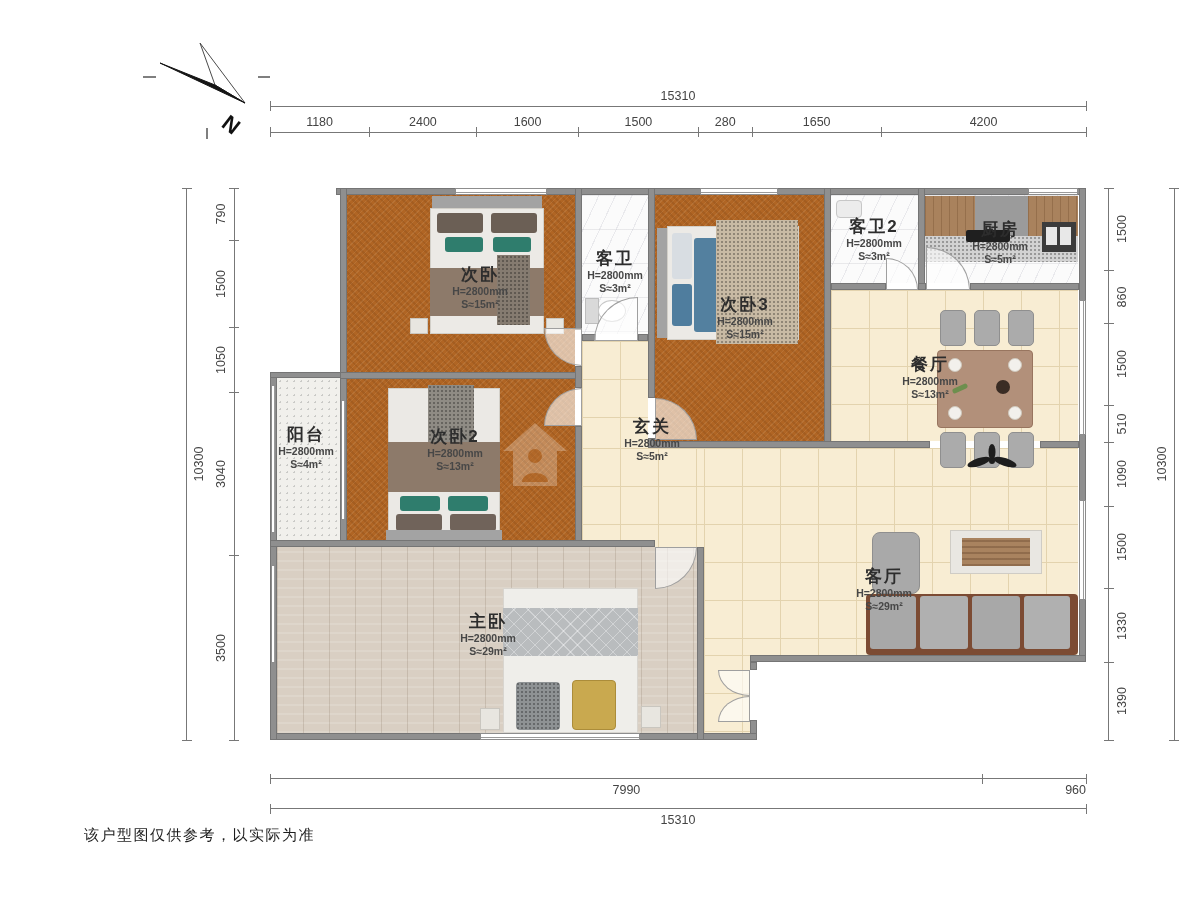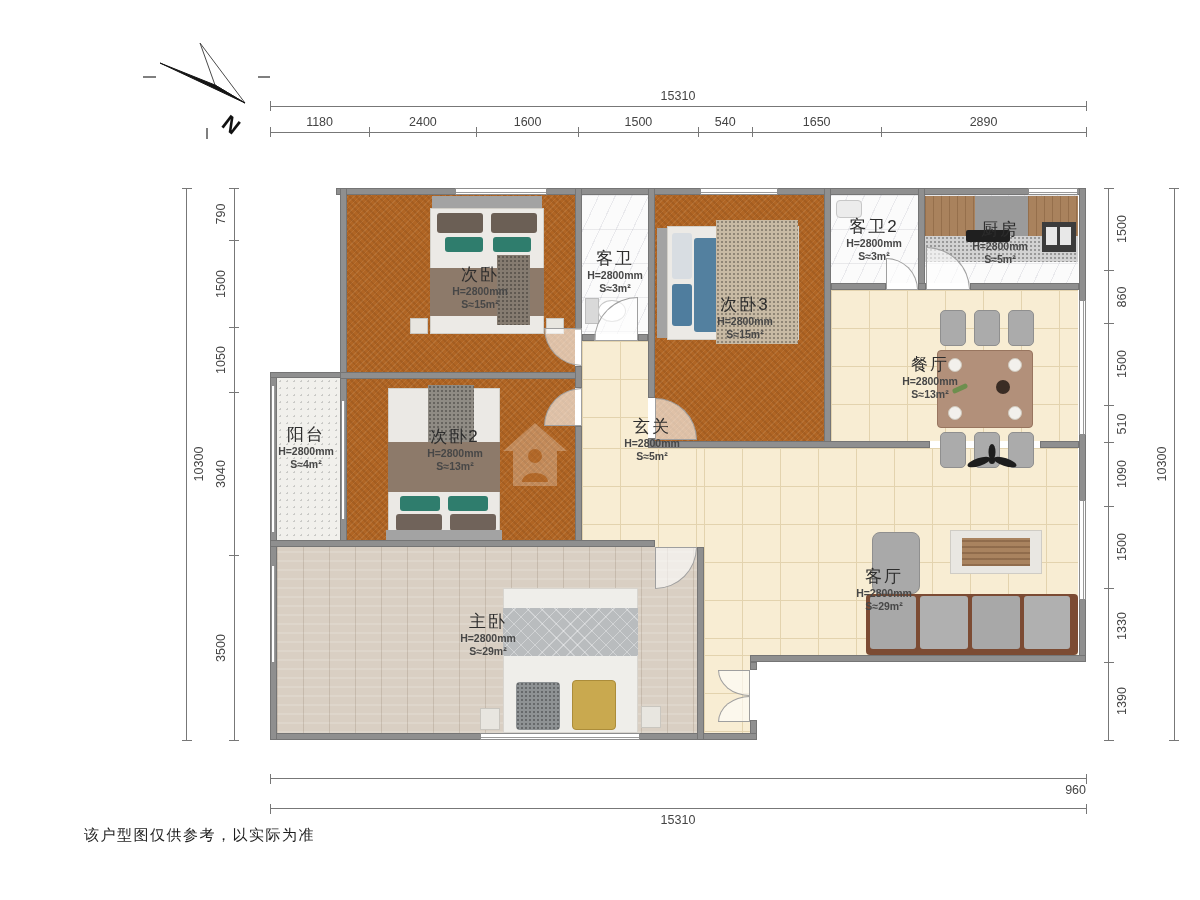--- a/index.html
+++ b/index.html
@@ -55,21 +55,21 @@
   .furn{position:absolute;box-sizing:border-box;z-index:2;}
   .dots{background-image:radial-gradient(rgba(0,0,0,0.28) 1px, transparent 1px);background-size:4px 4px;}
   .quilt{background-image:
     repeating-linear-gradient(45deg, rgba(255,255,255,0.35) 0 1px, transparent 1px 10px),
     repeating-linear-gradient(-45deg, rgba(255,255,255,0.35) 0 1px, transparent 1px 10px);}
   .chair{position:absolute;background:#ababab;border:1px solid #8f8f8f;border-radius:5px;box-sizing:border-box;z-index:2;}
   .plate{position:absolute;width:12px;height:12px;border-radius:50%;background:#f2f0ec;border:1px solid #cfc8bc;z-index:3;}
 
   
   .room-label{position:absolute;transform:translate(-50%,-50%);text-align:center;z-index:5;line-height:1.25;white-space:nowrap;}
-  .rn{font-size:17px;font-weight:normal;color:#2d2d2d;letter-spacing:2px;}
+  .rn{font-size:17px;font-weight:bold;color:#2d2d2d;letter-spacing:2px;}
   .rh,.ra{font-size:10.5px;font-weight:600;color:#474747;}
 
   
   .dim{position:absolute;color:#444;font-size:12.5px;z-index:6;}
   .dim-h{display:flex;}
   .dim-h .dim-seg{position:relative;display:flex;justify-content:center;}
   .dim-v{display:flex;flex-direction:column;}
   .dim-v .dim-seg{position:relative;display:flex;align-items:center;justify-content:center;}
   .dim-v .dim-num{transform:rotate(-90deg);white-space:nowrap;}
   .dim-total{display:flex;align-items:center;justify-content:center;}
@@ -124,31 +124,34 @@
     <div class="dim-seg" style="flex-grow: 1300;">
       <span class="dim-num">2400</span>
     </div>
     <div class="dim-seg" style="flex-grow: 1210;">
       <span class="dim-num">1600</span>
     </div>
     <div class="dim-seg" style="flex-grow: 1500;">
       <span class="dim-num">1500</span>
     </div>
     <div class="dim-seg" style="flex-grow: 540;">
-      <span class="dim-num">540</span>
+      <span class="dim-num">280</span>
     </div>
     <div class="dim-seg" style="flex-grow: 1650;">
       <span class="dim-num">1650</span>
     </div>
     <div class="dim-seg" style="flex-grow: 2890;">
-      <span class="dim-num">2890</span>
+      <span class="dim-num">4200</span>
     </div>
   </div>
 
 <div class="dim dim-h line-top" style="left:270px;top:778px;width:816px;height:26px;">
+    <div class="dim-seg" style="flex-grow: 7990;">
+      <span class="dim-num">7990</span>
+    </div>
     <div class="dim-seg" style="flex-grow: 960; justify-content: flex-end;">
       <span class="dim-num">960</span>
     </div>
   </div>
 <div class="dim dim-h dim-total line-top" style="left:270px;top:808px;width:816px;height:26px;">
   <span class="dim-num">15310</span>
 </div>
 
 <div class="dim dim-v dim-total line-left" style="left:186px;top:188px;width:24px;height:552px;">
   <span class="dim-num">10300</span>

